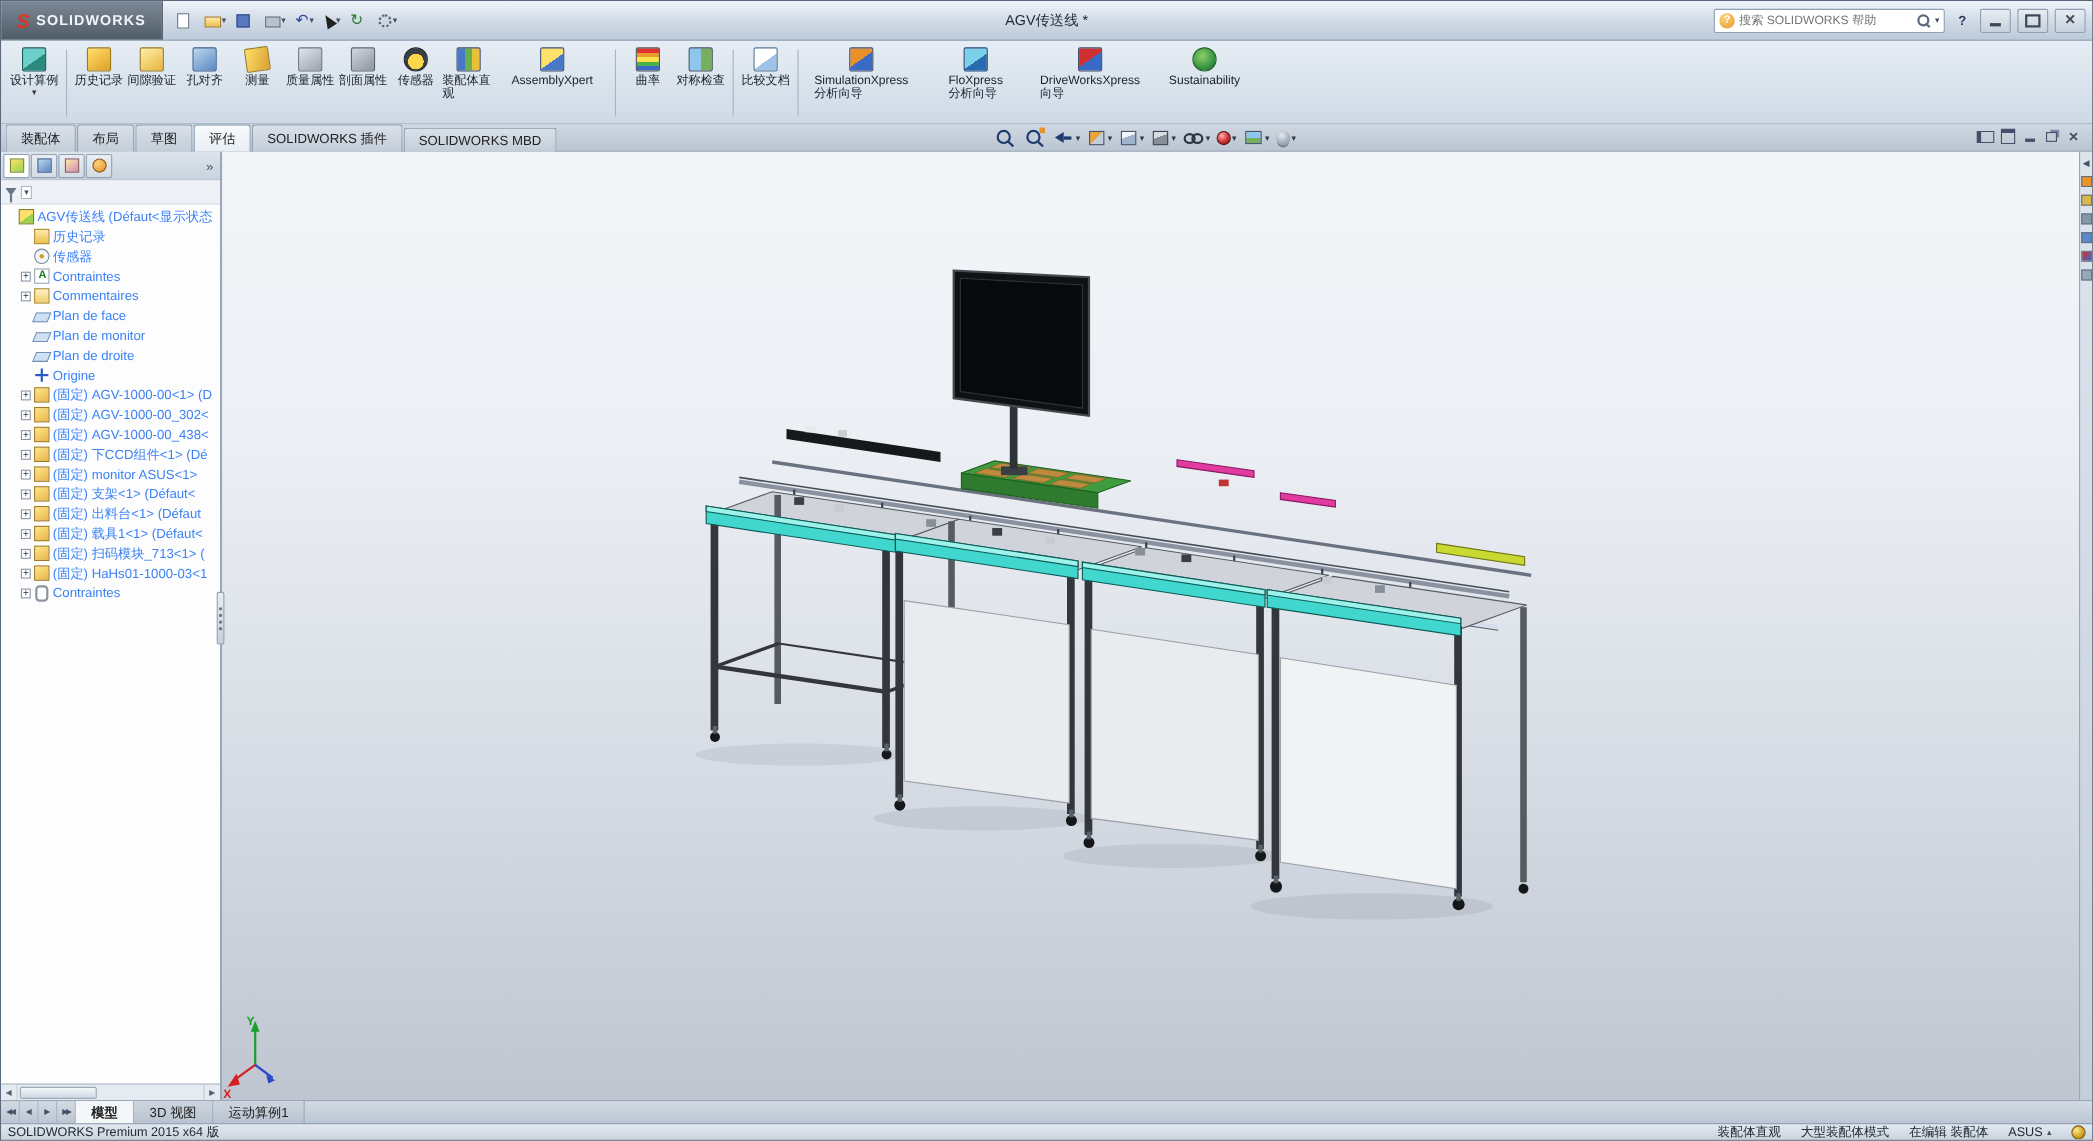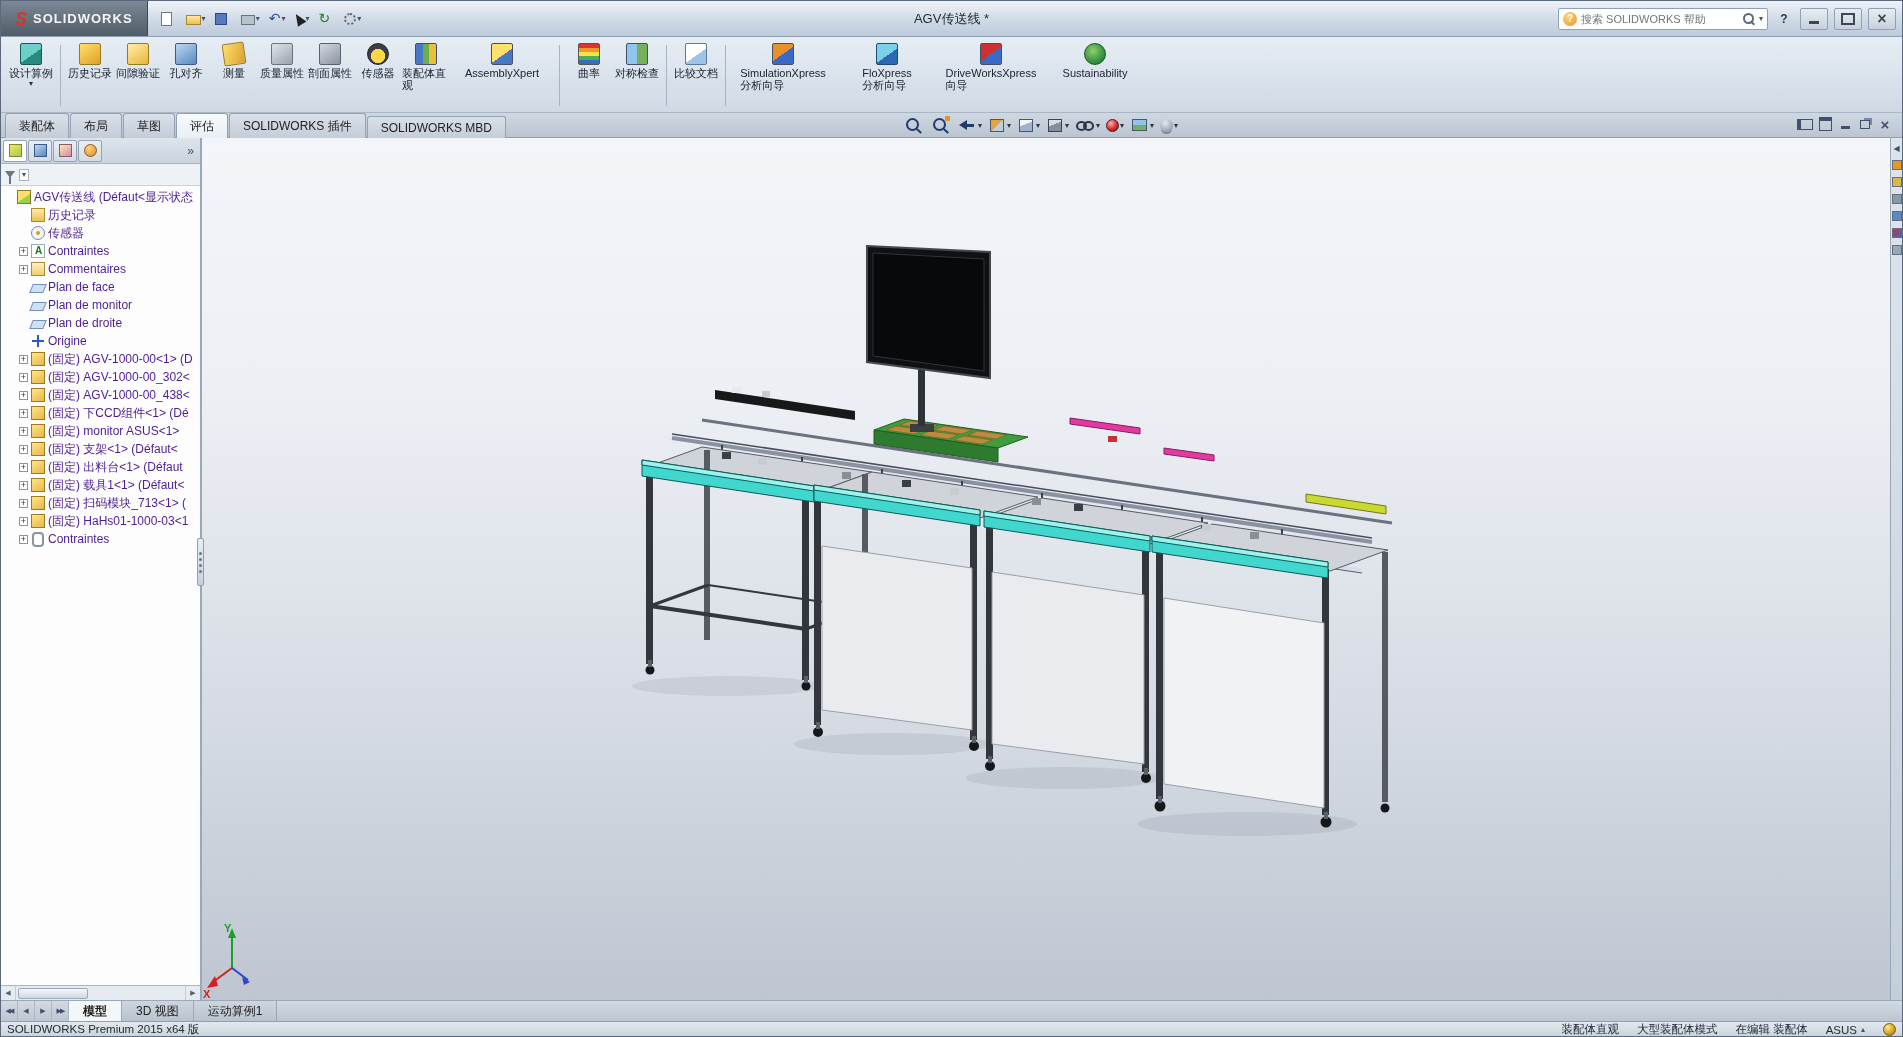--- a/index.html
+++ b/index.html
@@ -128,21 +128,21 @@
   .ti-sens{background:#f2f6fa;border:1px solid #7a8a9c;border-radius:50%}
   .ti-sens::after{content:"";position:absolute;left:4px;top:4px;width:4px;height:4px;background:#d0a020;border-radius:50%}
   .ti-annot{background:#fff;border:1px solid #9aa8b8}
   .ti-annot::after{content:"A";position:absolute;left:3px;top:0px;font-size:10px;font-weight:bold;color:#1a7a1a}
   .ti-folder{background:linear-gradient(#fff2c8,#f0cd6a);border:1px solid #b08a2a}
   .ti-plane{width:13px;height:9px;margin-top:3px;background:#cfe0f2;border:1px solid #7090b8;transform:skewX(-22deg)}
   .ti-origin::before{content:"";position:absolute;left:1px;top:6px;width:12px;height:2px;background:#2a5ac0}
   .ti-origin::after{content:"";position:absolute;left:6px;top:1px;width:2px;height:12px;background:#2a5ac0}
   .ti-comp{background:linear-gradient(145deg,#ffe78a,#e8b54a);border:1px solid #a07a20}
   .ti-mates::before{content:"";display:block;width:8px;height:11px;border:2px solid #8a94a0;border-radius:4px;margin:0 auto}
-  .tree-label{font-size:12px;color:#4c1d95}
+  .tree-label{font-size:12px;color:#3b82f6}
   .pscroll{height:15px;border-top:1px solid #aab6c4;background:#e6ebf1;display:flex;align-items:center}
   .ps-btn{width:15px;height:100%;border-right:1px solid #c2ccd6;display:flex;align-items:center;justify-content:center;font-size:7px;color:#55606c}
   .ps-btn.r{border-left:1px solid #c2ccd6;border-right:none;margin-left:auto}
   .ps-left::after{content:"◀"} .ps-right::after{content:"▶"}
   .ps-thumb{width:70px;height:11px;background:linear-gradient(#f4f7fa,#cfd8e2);border:1px solid #9aa8b8;border-radius:2px;margin-left:2px}
   .splitter-grip{position:absolute;left:196px;top:400px;width:7px;height:48px;background:linear-gradient(#e8edf3,#c6d0dc);border:1px solid #8fa0b4;border-radius:2px;z-index:5;display:flex;flex-direction:column;align-items:center;justify-content:center;gap:3px}
   .splitter-grip i{width:3px;height:3px;background:#6a7686;border-radius:50%}
 
   .viewport{flex:1;position:relative;background:linear-gradient(180deg,#f3f5f9 0%,#eceff4 30%,#d9dee6 62%,#bfc6d1 100%);overflow:hidden}
   .viewport svg{position:absolute;left:0;top:0}

